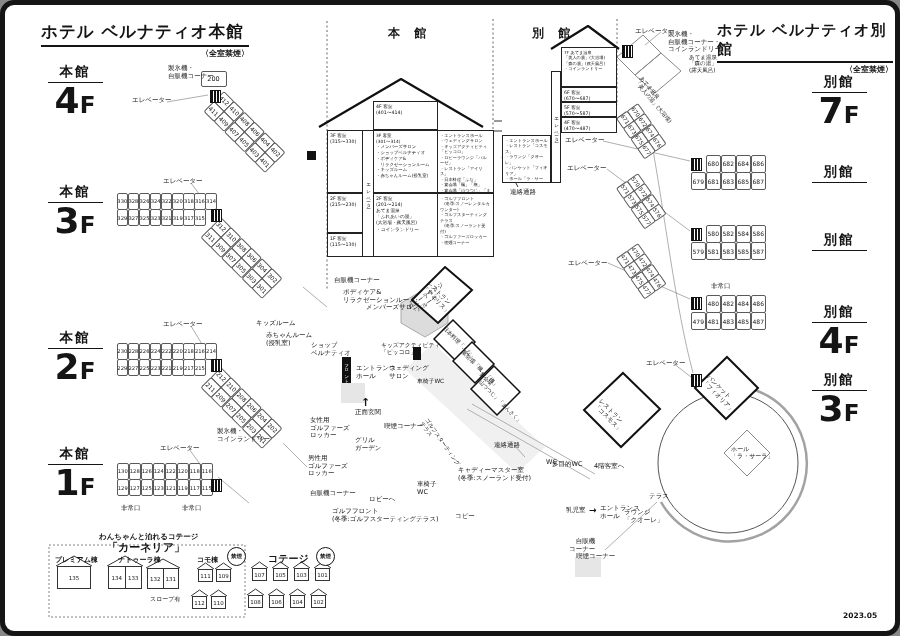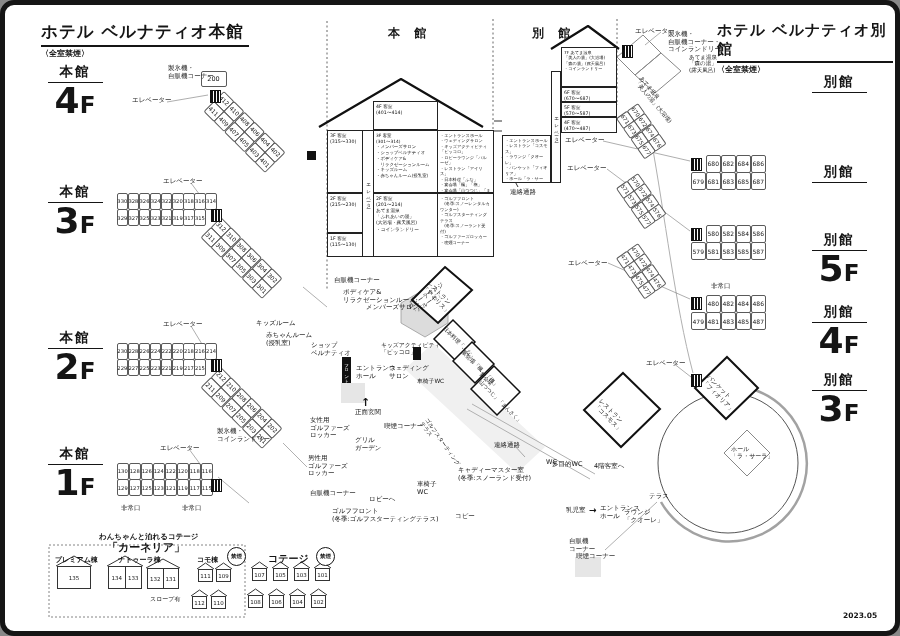--- a/index.html
+++ b/index.html
@@ -19,21 +19,21 @@
   .house{position:absolute;border:1px solid #333;background:#fff;display:flex;box-sizing:border-box;}
   .hcell{flex:1;display:flex;align-items:center;justify-content:center;font-size:5.5px;border-left:1px solid #333;}
   .hcell:first-child{border-left:none;}
   .floorlab{position:absolute;width:84px;text-align:center;}
   .floorlab .b{font-size:13.5px;font-weight:bold;letter-spacing:2px;display:inline-block;
                padding:0 12px 1px;border-bottom:1.6px solid #151515;}
   .floorlab .f{font-size:36px;font-weight:bold;line-height:1.02;}
   .floorlab .f span{font-size:23px;}
   .hdr{position:absolute;}
   .hdr .t{font-weight:bold;border-bottom:2px solid #151515;padding-bottom:2px;letter-spacing:1px;}
-  .hdr .n{text-align:left;font-size:8px;font-weight:bold;margin-top:1px;}
+  .hdr .n{text-align:right;font-size:8px;font-weight:bold;margin-top:1px;}
   .sec{position:absolute;font-size:12px;font-weight:bold;letter-spacing:5px;}
   .ebox{position:absolute;border:1.2px solid #222;box-sizing:border-box;font-size:4.7px;line-height:1.3;
         white-space:pre-line;padding:2px 2px;background:#fff;overflow:hidden;}
   .vert{writing-mode:vertical-rl;font-size:4.6px;letter-spacing:1px;display:flex;align-items:center;justify-content:center;padding:1px 0;}
   .vblack{position:absolute;background:#111;color:#fff;writing-mode:vertical-rl;font-size:4.6px;
           display:flex;align-items:center;justify-content:center;}
   .date{position:absolute;font-size:7.5px;font-weight:bold;}
 </style>
 </head>
 <body>
@@ -196,23 +196,23 @@
 
   <div class="vblack" style="left:337px;top:352px;width:9px;height:26px;">フロント</div>
 
   <div class="date" style="left:838px;top:606px;">2023.05</div>
 
   <div id="gen">
       <div class="floorlab" style="left: 28px; top: 56px;"><div class="b">本館</div><div class="f">4<span>F</span></div></div>
       <div class="floorlab" style="left: 28px; top: 176px;"><div class="b">本館</div><div class="f">3<span>F</span></div></div>
       <div class="floorlab" style="left: 28px; top: 322px;"><div class="b">本館</div><div class="f">2<span>F</span></div></div>
       <div class="floorlab" style="left: 28px; top: 438px;"><div class="b">本館</div><div class="f">1<span>F</span></div></div>
-      <div class="floorlab" style="left: 792px; top: 66px;"><div class="b">別館</div></div>
+      <div class="floorlab" style="left: 792px; top: 66px;"><div class="b">別館</div><div class="f">7<span>F</span></div></div>
       <div class="floorlab" style="left: 792px; top: 156px;"><div class="b">別館</div></div>
-      <div class="floorlab" style="left: 792px; top: 224px;"><div class="b">別館</div><div class="f">5<span>F</span></div></div>
+      <div class="floorlab" style="left: 792px; top: 224px;"><div class="b">別館</div></div>
       <div class="floorlab" style="left: 792px; top: 296px;"><div class="b">別館</div><div class="f">4<span>F</span></div></div>
       <div class="floorlab" style="left: 792px; top: 364px;"><div class="b">別館</div><div class="f">3<span>F</span></div></div>
       <div class="strip" style="left: 196px; top: 66px;">
         <div class="srow">
           <div class="cell" style="width: 26px; height: 16px; font-size: 6.5px;">200</div>
         </div>
       </div>
       <div class="strip" style="left: 219px; top: 86px; transform: rotate(45deg);">
         <div class="srow">
           <div class="cell" style="width: 15px; height: 15px; font-size: 5.8px;">412</div>
@@ -511,21 +511,21 @@
 「フィオリア」</div>
       <div class="lbl" style="left: 726px; top: 440px; font-size: 6px;">ホール
 「ラ・サーラ」</div>
       <div class="lbl" style="left: 644px; top: 488px;">テラス</div>
       <div class="lbl" style="left: 619px; top: 504px;">ラウンジ
 「クオーレ」</div>
       <div class="lbl" style="left: 595px; top: 500px;">エントランス
 ホール</div>
       <div class="lbl" style="left: 561px; top: 502px;">乳児室</div>
       <div class="lbl" style="left: 584px; top: 500px; font-size: 9px; font-weight: bold;">→</div>
-      <div class="lbl" style="left: 564px; top: 533px;">自販機
+      <div class="lbl" style="left: 564px; top: 533px; text-align: right;">自販機
 コーナー</div>
       <div class="lbl" style="left: 571px; top: 548px;">喫煙コーナー</div>
       <div class="lbl" style="left: 94px; top: 528px; font-size: 7.5px; font-weight: bold;">わんちゃんと泊れるコテージ</div>
       <div class="lbl" style="left: 102px; top: 537px; font-size: 11px; font-weight: bold;">「カーネリア」</div>
       <div class="lbl" style="left: 50px; top: 551px; font-size: 7px; font-weight: bold;">プレミアム棟</div>
       <div class="lbl" style="left: 113px; top: 551px; font-size: 7px; font-weight: bold;">ナトゥーラ棟</div>
       <div class="lbl" style="left: 192px; top: 551px; font-size: 7px; font-weight: bold;">コモ棟</div>
       <div class="lbl" style="left: 145px; top: 590px; font-size: 6px;">スロープ有</div>
       <div class="lbl" style="left: 263px; top: 548px; font-size: 10px; font-weight: bold;">コテージ</div>
       <div class="badge" style="left: 222px; top: 542px;">禁煙</div>

